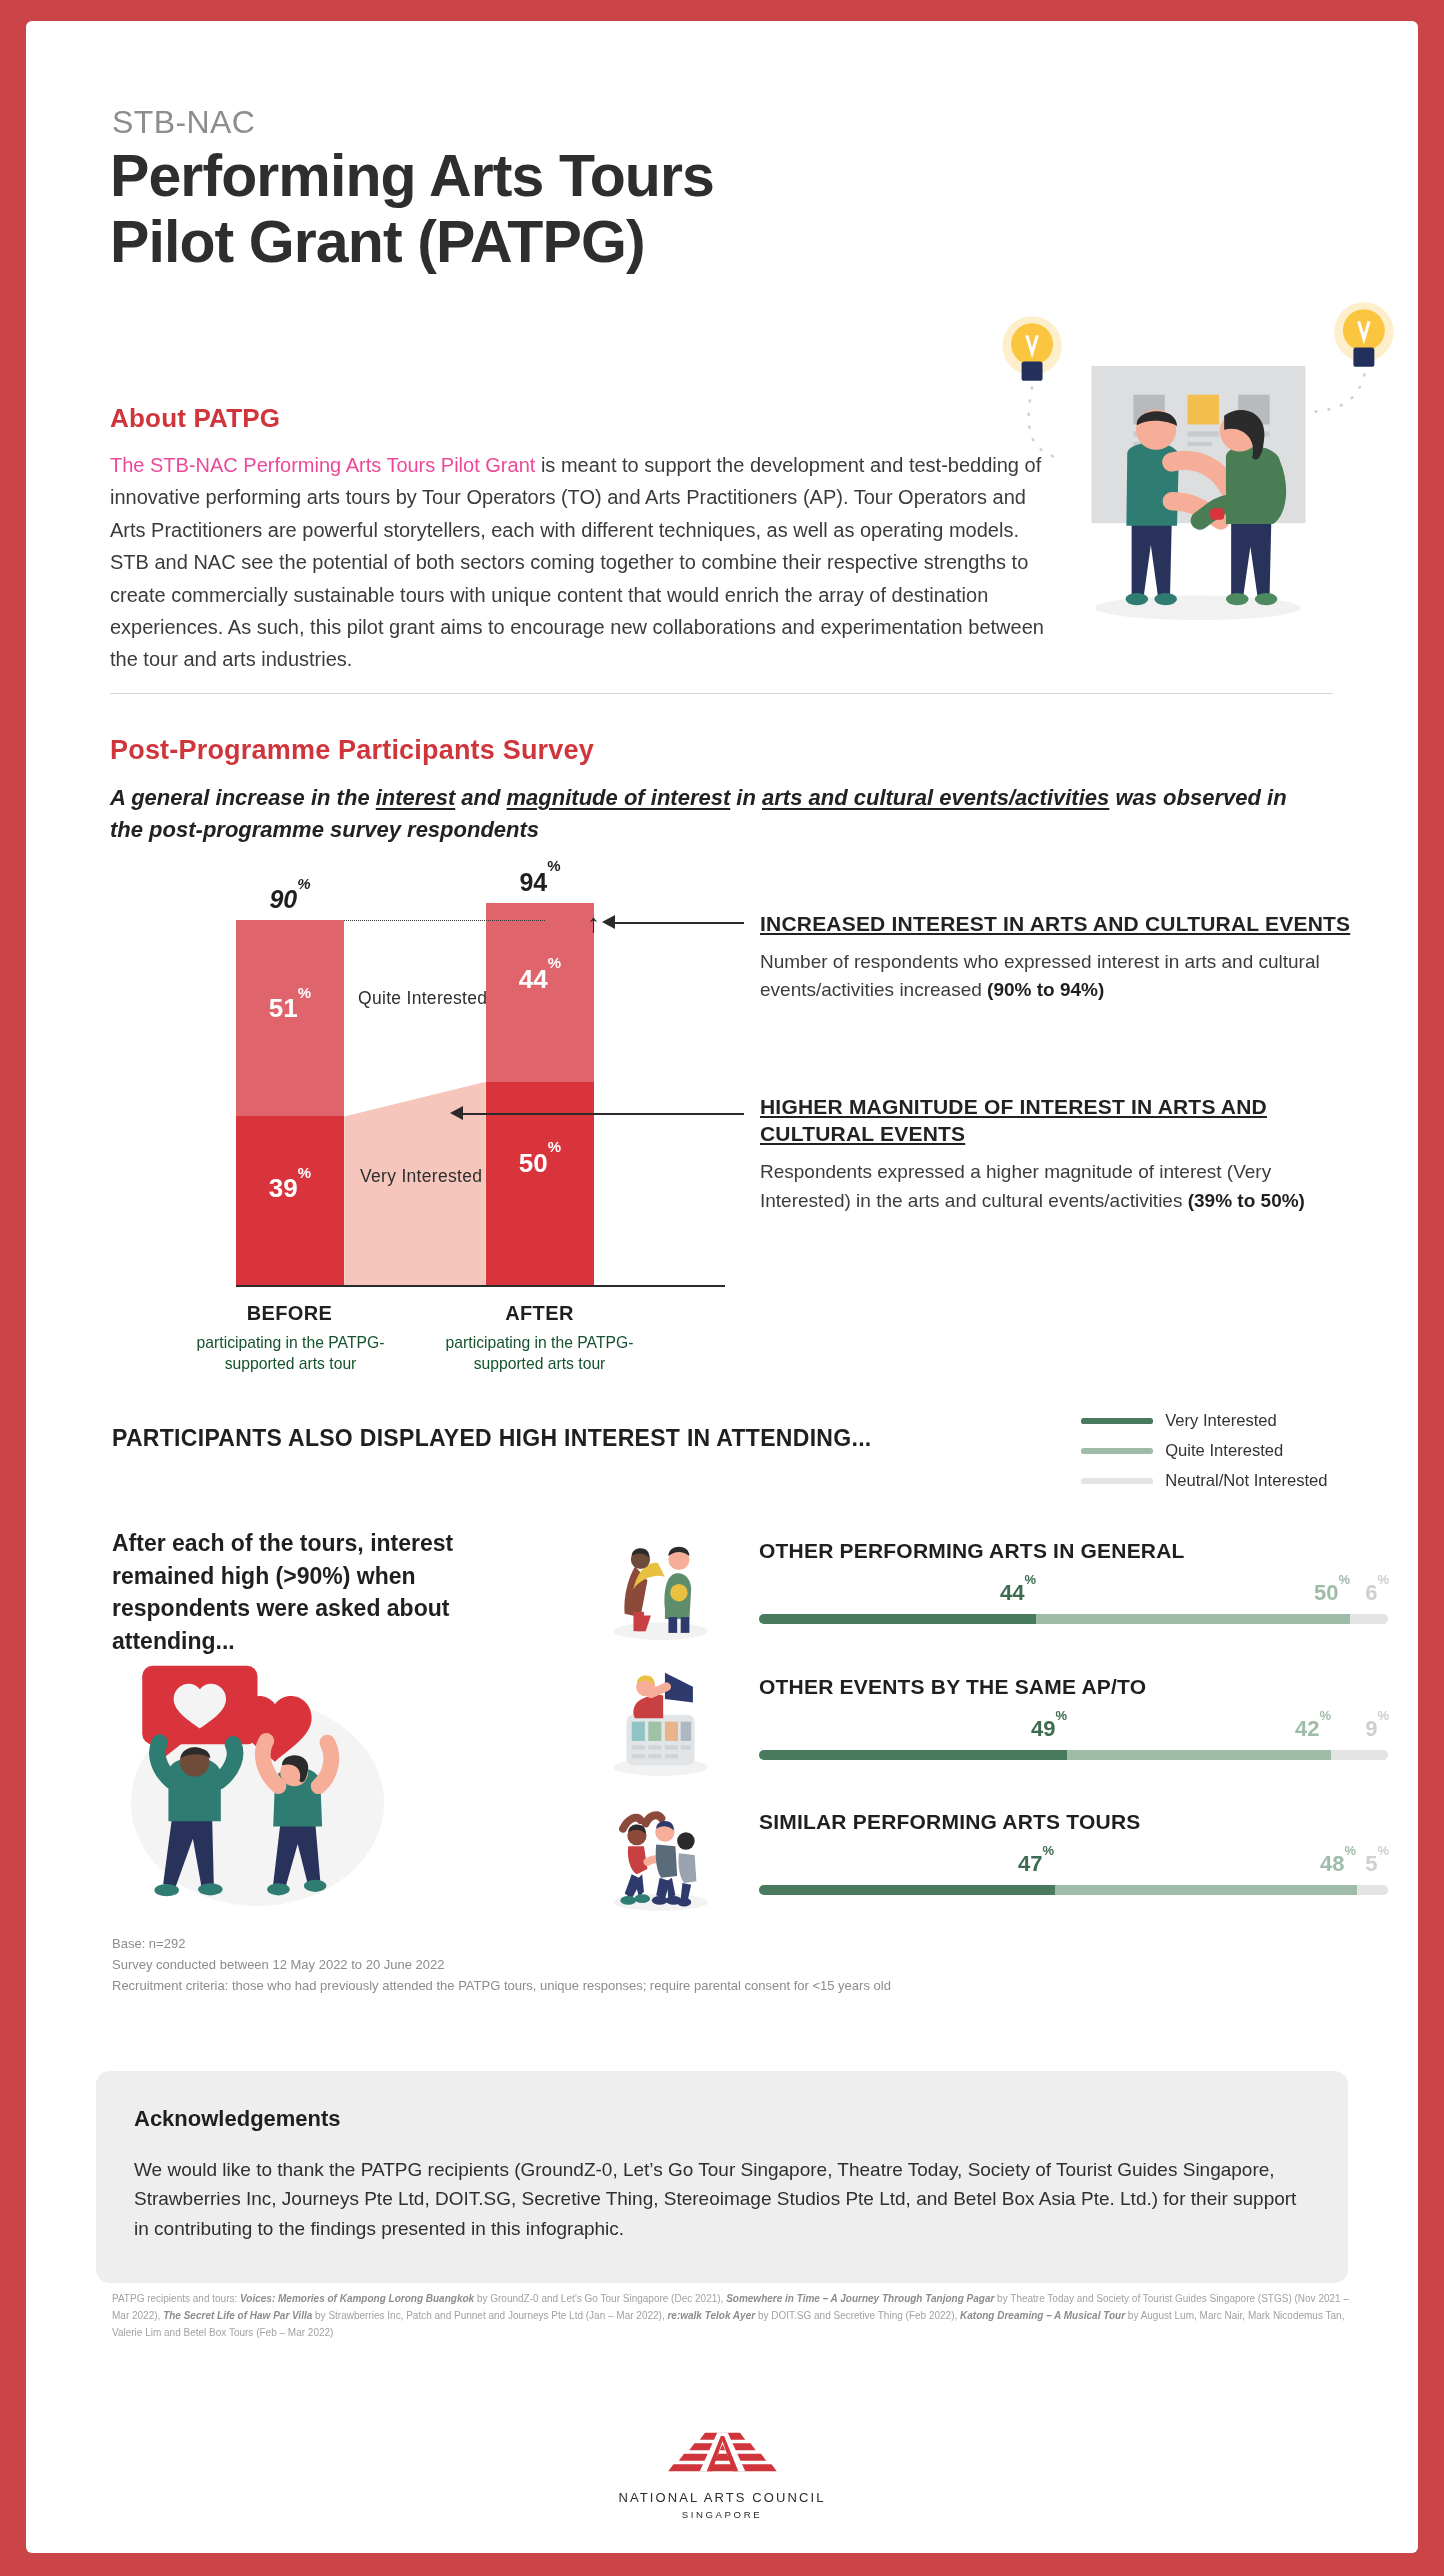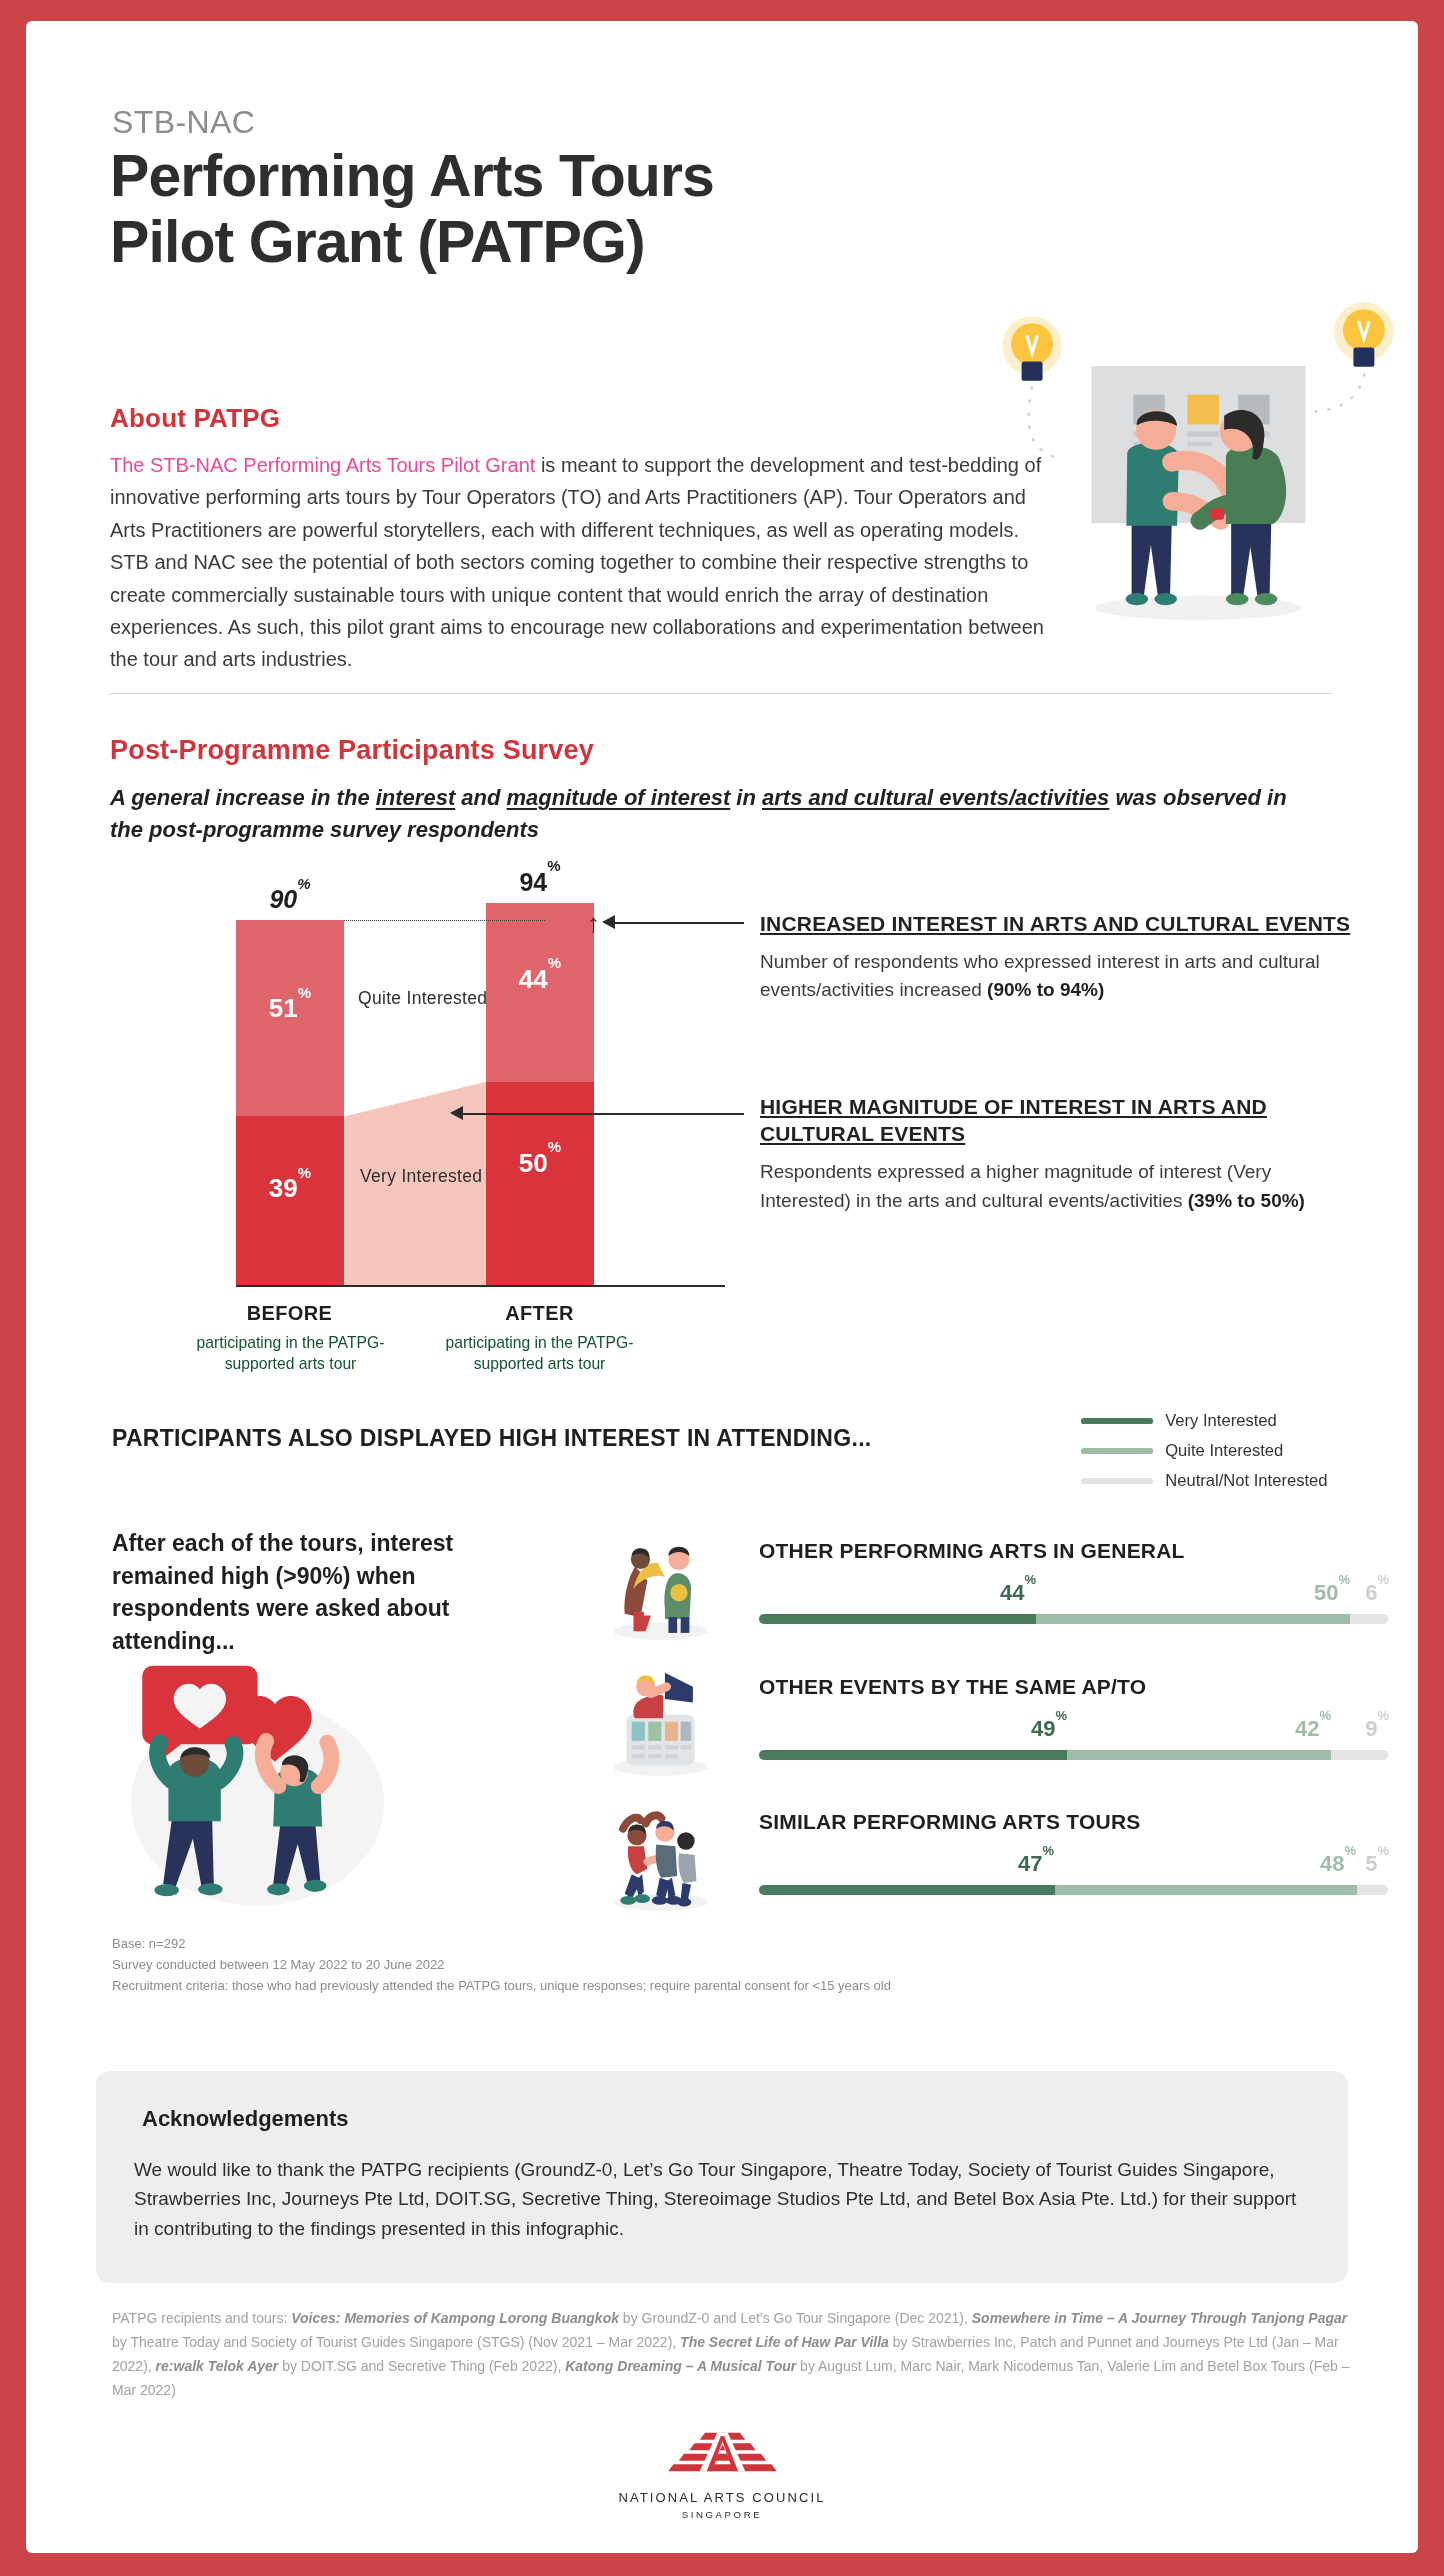--- a/index.html
+++ b/index.html
@@ -141,26 +141,26 @@
   .base {
     position:absolute; left:86px; top:1912px; width:1048px;
     font-size:13px; line-height:1.62; color:#8c8c8c;
   }
 
   
   .ack {
     position:absolute; left:70px; top:2050px; width:1252px;
     background:#EEEEEE; border-radius:14px; padding:35px 38px 40px 38px;
   }
-  .ack h3 { font-size:22px; font-weight:700; color:#1f1f1f; margin-bottom:23px;margin-left:8px;}
+  .ack h3 { font-size:22px; font-weight:700; color:#1f1f1f; margin-bottom:23px;}
   .ack p { font-size:19px; line-height:1.55; color:#2f2f2f; }
 
   .fineprint {
     position:absolute; left:86px; top:2269px; width:1240px;
-    font-size:14px; line-height:1.72; color:#a2a2a2;margin-top:16px;
+    font-size:10px; line-height:1.72; color:#a2a2a2;
   }
   .fineprint i { font-style:italic; font-weight:700; color:#8d8d8d; }
 
   
   .logo { position:absolute; left:50%; transform:translateX(-50%); top:2410px;
           width:279px; text-align:center; }
   .logo-name { font-size:13px; letter-spacing:2.1px; color:#2b2b2b; margin-top:7px; }
   .logo-sub  { font-size:9.6px; letter-spacing:2.6px; color:#2b2b2b; margin-top:4.4px; }
 </style>
 </head>

